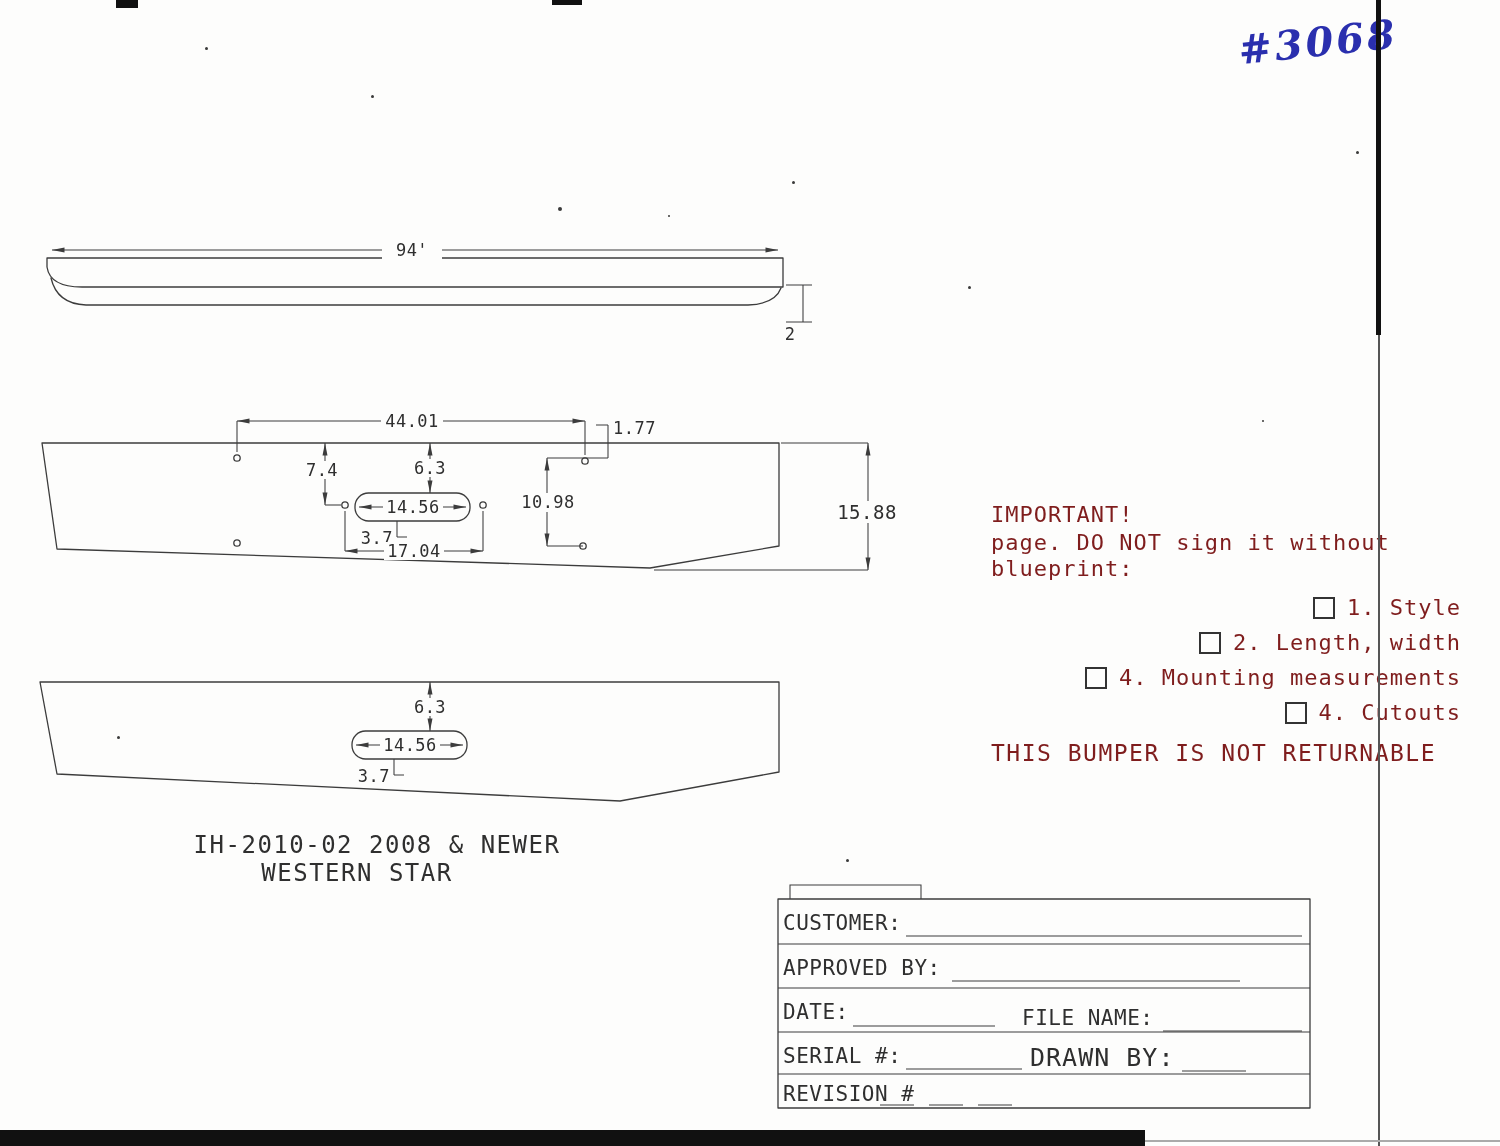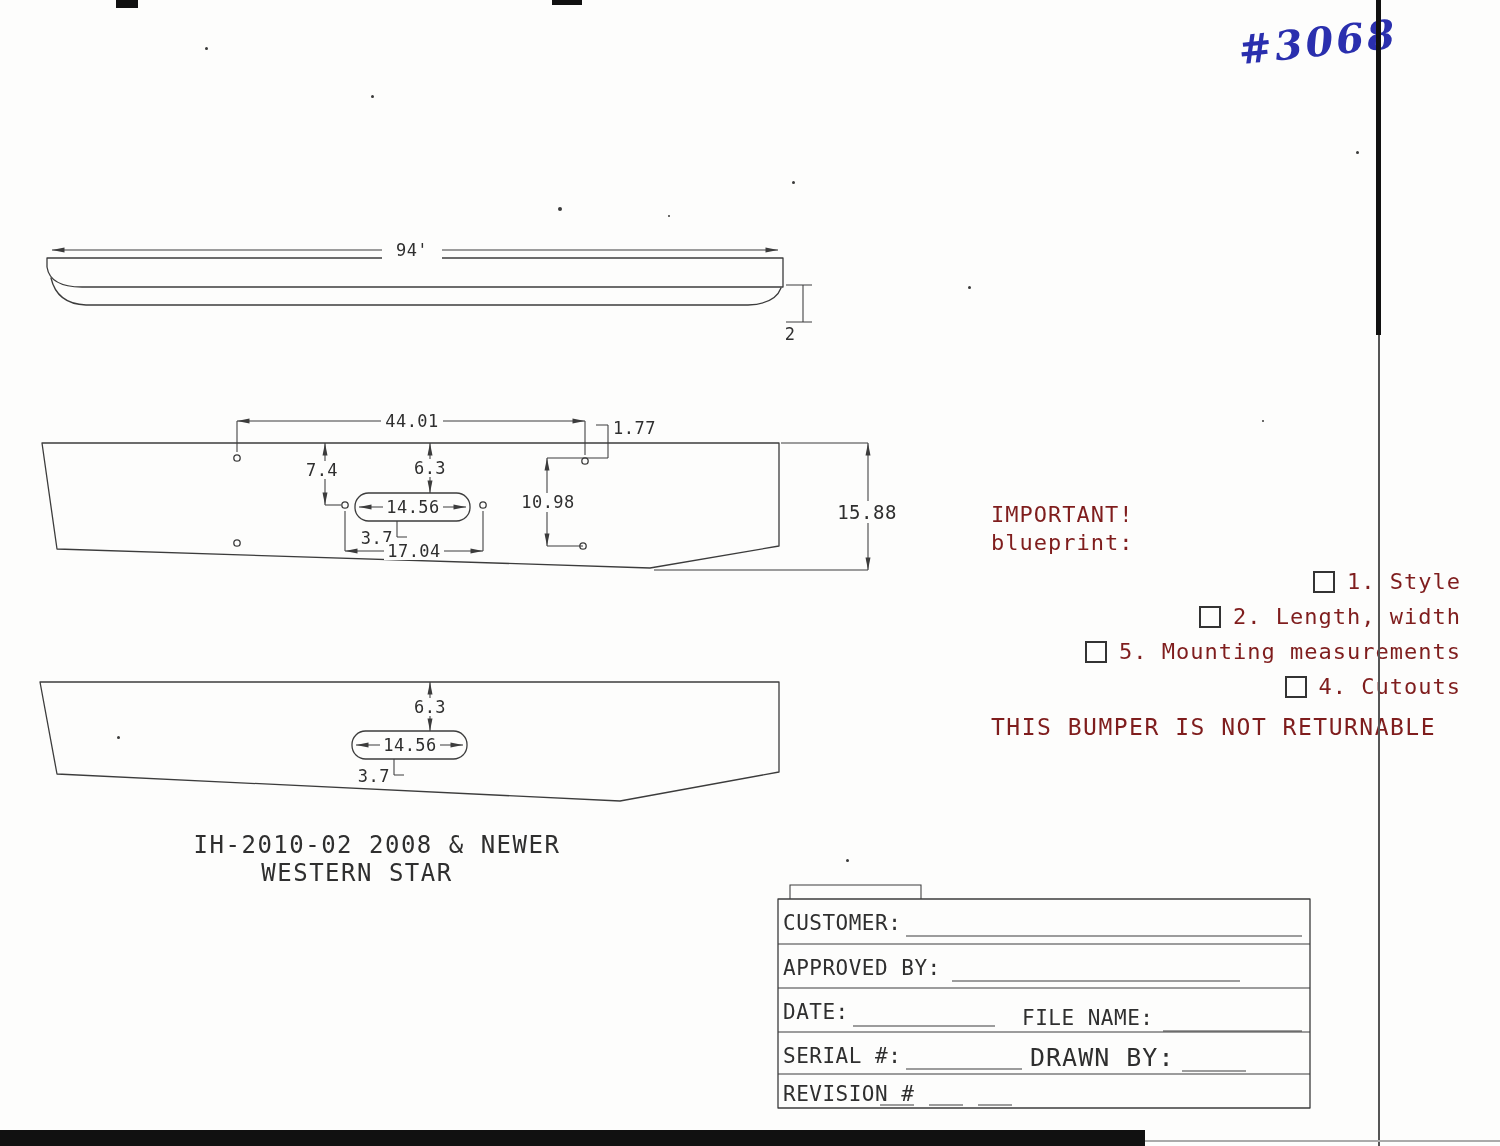--- a/index.html
+++ b/index.html
@@ -156,34 +156,35 @@
       <text class="frm-lg" x="1030" y="1066">DRAWN BY:</text>
       <path class="dln" d="M1182,1071 H1246"></path>
 
       <text class="frm" x="783" y="1101">REVISION #</text>
       <path class="dln" d="M880,1105 H914 M929,1105 H963 M978,1105 H1012"></path>
     </g>
   </svg>
 
   <div class="notice">
     <div class="n-title">IMPORTANT!</div>
+    <div class="n-line">page. DO NOT sign it without</div>
     <div class="n-line">blueprint:</div>
 
     <div class="n-items">
       <div class="n-item">
         <span class="cbx"></span>
         <span>1. Style</span>
       </div>
       <div class="n-item">
         <span class="cbx"></span>
         <span>2. Length, width</span>
       </div>
       <div class="n-item">
         <span class="cbx"></span>
-        <span>5. Mounting measurements</span>
+        <span>4. Mounting measurements</span>
       </div>
       <div class="n-item">
         <span class="cbx"></span>
         <span>4. Cutouts</span>
       </div>
     </div>
 
     <div class="n-footer">THIS BUMPER IS NOT RETURNABLE</div>
   </div>
 

